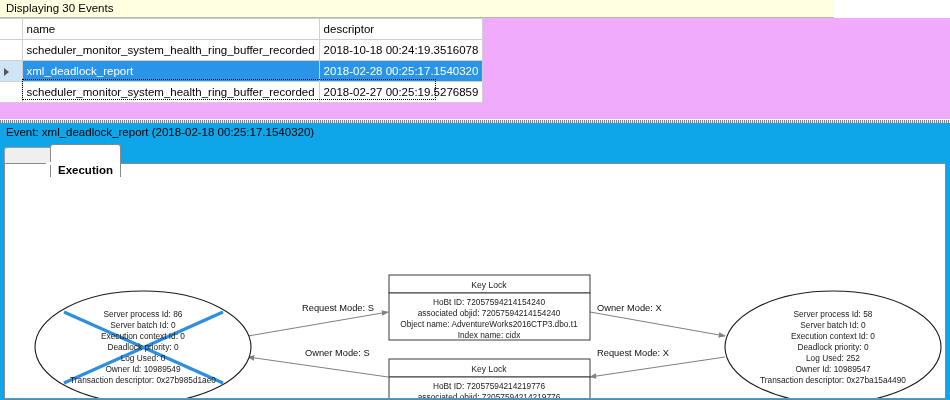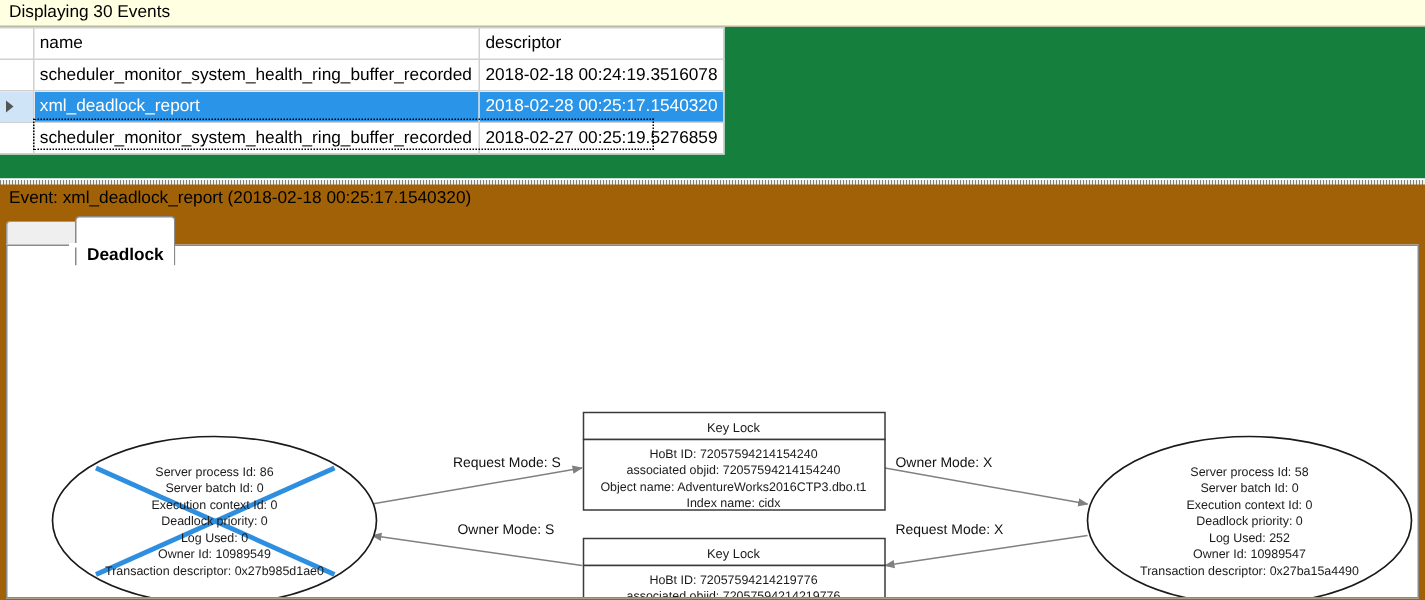--- a/index.html
+++ b/index.html
@@ -19,41 +19,41 @@
     position: relative;
     width: 950px;
     height: 400px;
     box-sizing: border-box;
   }
 
   
   .banner {
     position: absolute;
     left: 0; top: 0;
-    width: 950px;
+    width: 834px;
     height: 18px;
     background: #ffffe1;
     border-bottom: 1px solid #b9b9a8;
     box-sizing: border-box;
   }
   .banner-text {
     position: absolute;
     left: 6px; top: 2px;
     font-size: 11.5px;
     color: #000;
     white-space: nowrap;
   }
 
   
   .grid {
     position: absolute;
     left: 0; top: 18px;
     width: 950px;
     height: 101px;
-    background: #15803d;
+    background: #f0abfc;
     box-sizing: border-box;
   }
   .grid-table {
     border-collapse: collapse;
     table-layout: fixed;
     background: #fff;
   }
   .grid-table th, .grid-table td {
     border: 1px solid #d0d0d0;
     border-top: none;
@@ -120,21 +120,21 @@
         #f0f0f0 1px, #f0f0f0 2px);
     border-top: 1px solid #fff;
   }
 
   
   .detail-panel {
     position: absolute;
     left: 0; top: 123px;
     width: 950px;
     height: 277px;
-    background: #a16207;
+    background: #0ea5e9;
     box-sizing: border-box;
   }
   .event-caption {
     position: absolute;
     left: 6px; top: 3px;
     font-size: 11.5px;
     white-space: nowrap;
   }
 
   
@@ -234,21 +234,21 @@
         <tr>
           <th></th>
           <th>name</th>
           <th>descriptor</th>
         </tr>
       </thead>
       <tbody>
         <tr>
           <td class="cell-ind"></td>
           <td>scheduler_monitor_system_health_ring_buffer_recorded</td>
-          <td>2018-02-18 00:24:19.3516078</td>
+          <td>2018-10-18 00:24:19.3516078</td>
         </tr>
         <tr class="row-selected">
           <td class="cell-ind">
             <span class="row-arrow"></span>
           </td>
           <td>xml_deadlock_report</td>
           <td>2018-02-28 00:25:17.1540320</td>
         </tr>
         <tr>
           <td class="cell-ind"></td>
@@ -261,21 +261,21 @@
   </div>
 
   <div class="splitter"></div>
 
   <div class="detail-panel">
 
     <span class="event-caption">Event: xml_deadlock_report (2018-02-18 00:25:17.1540320)</span>
 
     <div class="tabstrip">
       <div class="tab tab-0">Details</div>
-      <div class="tab tab-active tab-1">Deadlock</div>
+      <div class="tab tab-active tab-1">Execution</div>
     </div>
 
     <div class="tab-body">
       <div class="graph">
         <svg width="940" height="234" viewBox="0 0 940 234">
 
           <defs>
             <marker id="ah" viewBox="0 0 10 10" refX="9" refY="5" markerWidth="7" markerHeight="7" orient="auto-start-reverse">
               <path d="M0,1 L10,5 L0,9 z" fill="#808080"></path>
             </marker>

